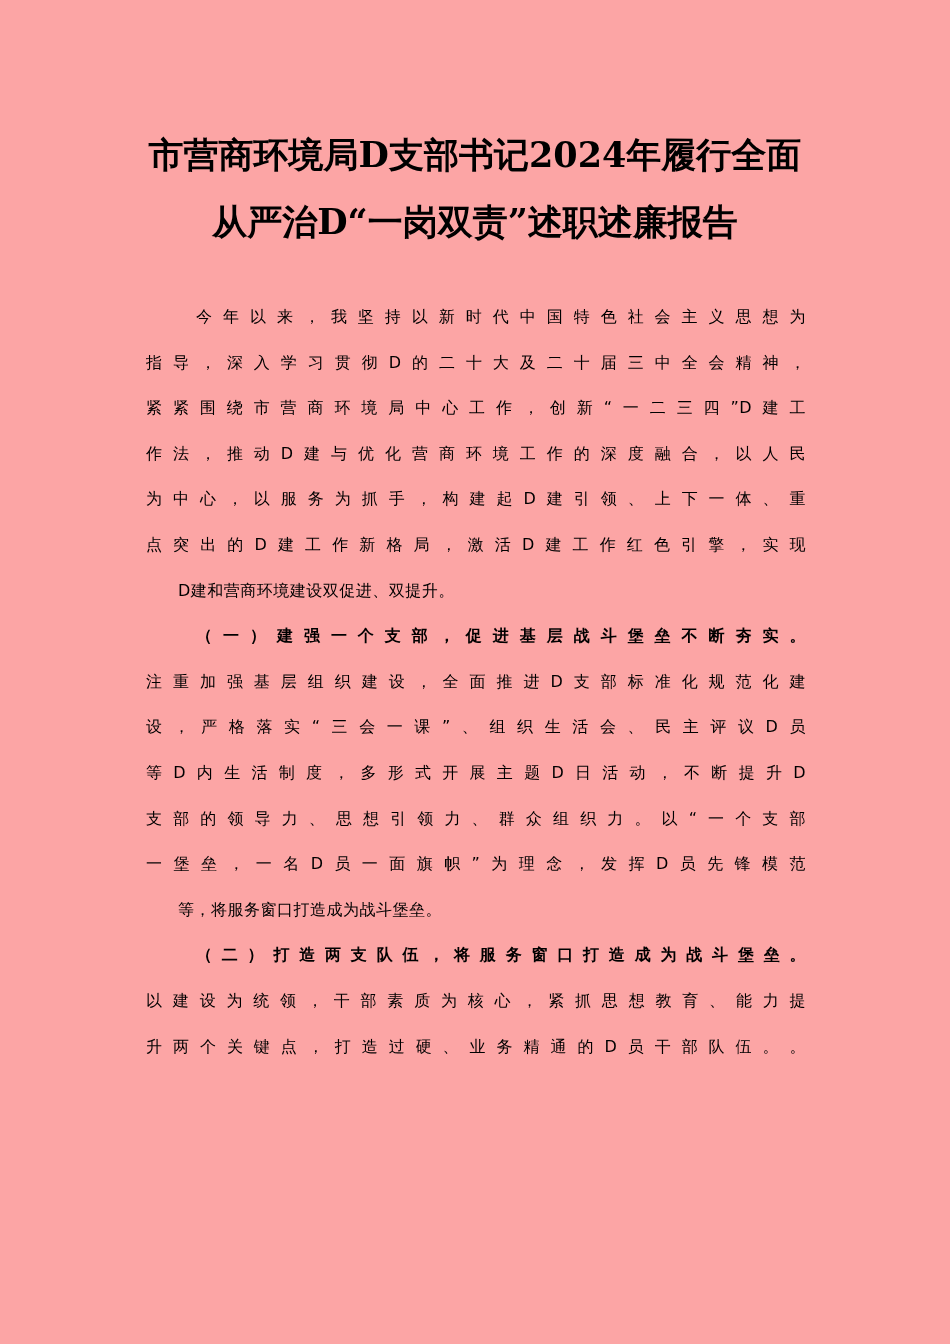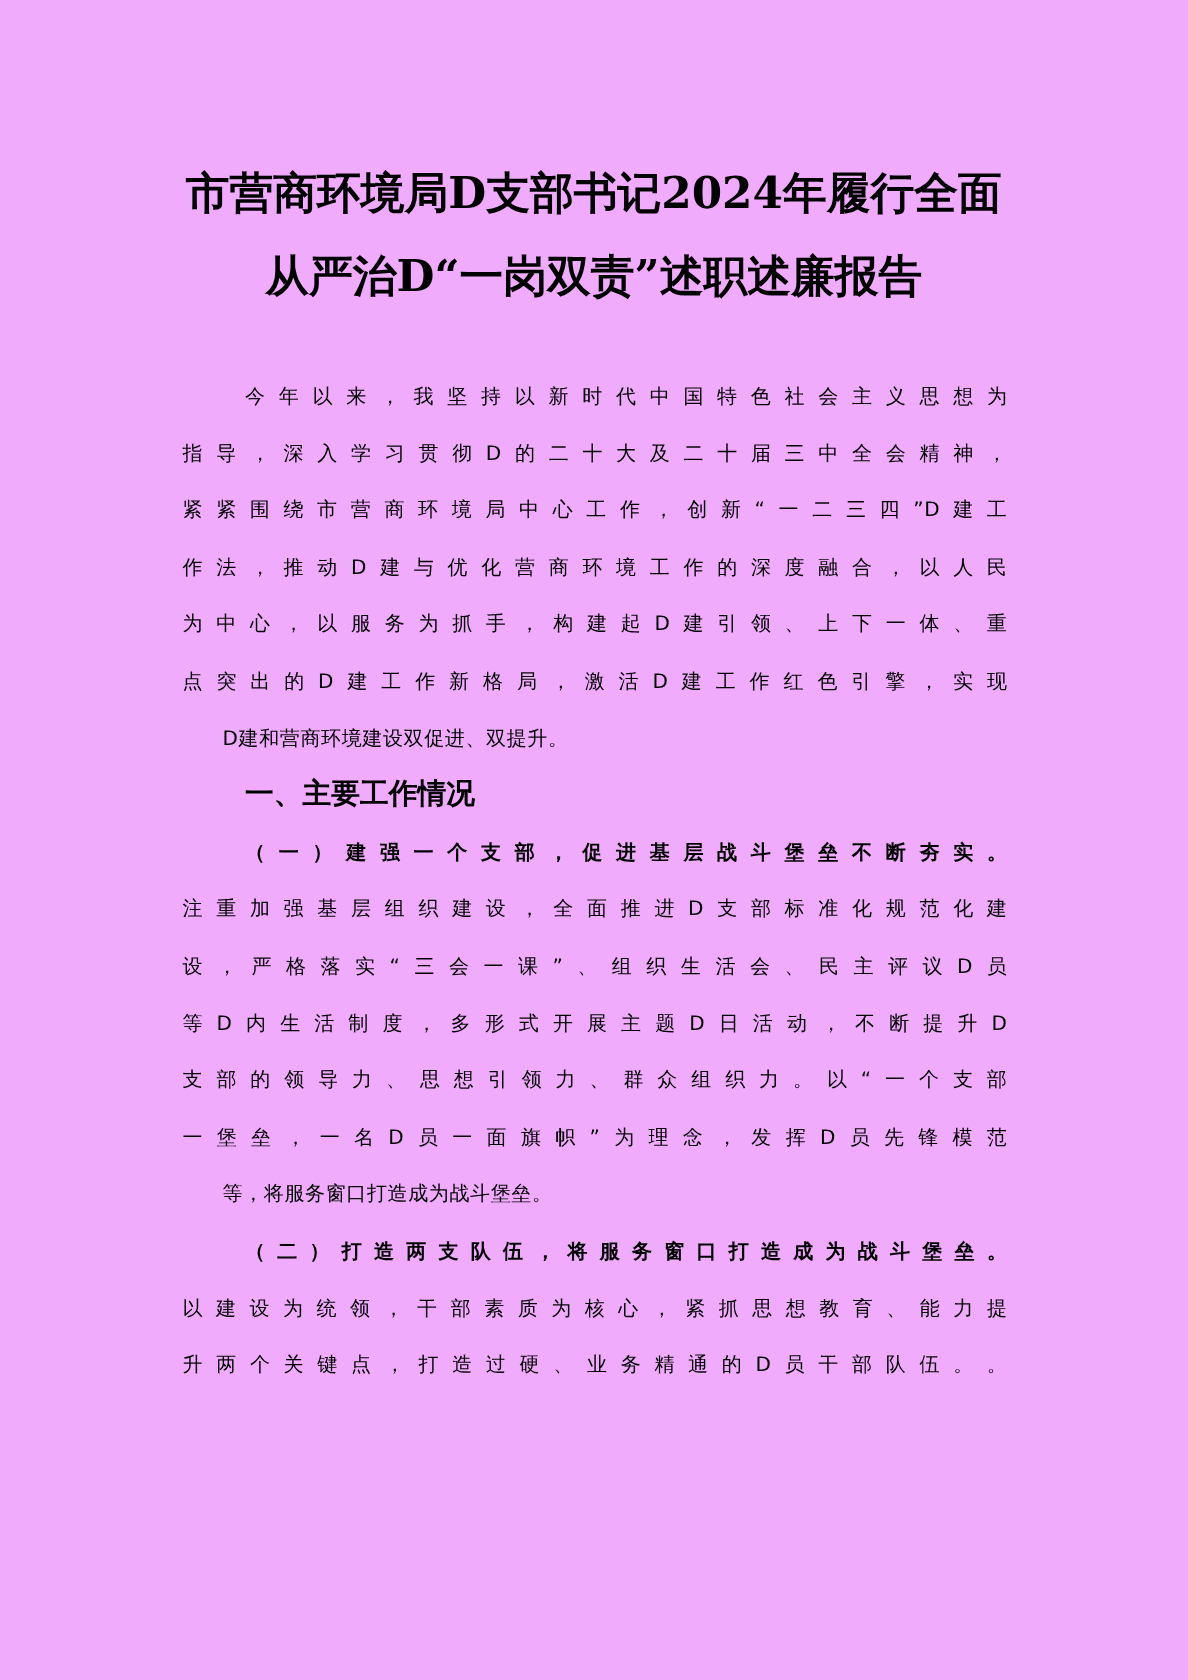--- a/index.html
+++ b/index.html
@@ -13,21 +13,21 @@
       position: relative;
       overflow: hidden;
       color: #000000;
       font-family: "DejaVu Serif", "Liberation Serif", serif;
     }
     .page {
       position: absolute;
       left: 0; top: 0;
       width: 950px;
       height: 1344px;
-      background: #f0abfc;
+      background: #fca5a5;
     }
     .title-block {
       position: absolute;
       left: 0;
       width: 950px;
       top: 122px;
       text-align: center;
     }
     .title-line {
       font-family: "DejaVu Serif", "Liberation Serif", serif;
@@ -86,21 +86,20 @@
     <div>
       <div class="line indent">今年以来，我坚持以新时代中国特色社会主义思想为</div>
       <div class="line">指导，深入学习贯彻D的二十大及二十届三中全会精神，</div>
       <div class="line">紧紧围绕市营商环境局中心工作，创新“一二三四”D建工</div>
       <div class="line">作法，推动D建与优化营商环境工作的深度融合，以人民</div>
       <div class="line">为中心，以服务为抓手，构建起D建引领、上下一体、重</div>
       <div class="line">点突出的D建工作新格局，激活D建工作红色引擎，实现</div>
       <div class="line last">D建和营商环境建设双促进、双提升。</div>
     </div>
 
-    <div class="heading">一、主要工作情况</div>
 
     <div>
       <div class="line indent subheading-line">（一）建强一个支部，促进基层战斗堡垒不断夯实。</div>
       <div class="line">注重加强基层组织建设，全面推进D支部标准化规范化建</div>
       <div class="line">设，严格落实“三会一课”、组织生活会、民主评议D员</div>
       <div class="line">等D内生活制度，多形式开展主题D日活动，不断提升D</div>
       <div class="line">支部的领导力、思想引领力、群众组织力。以“一个支部</div>
       <div class="line">一堡垒，一名D员一面旗帜”为理念，发挥D员先锋模范</div>
       <div class="line last">等，将服务窗口打造成为战斗堡垒。</div>
     </div>

